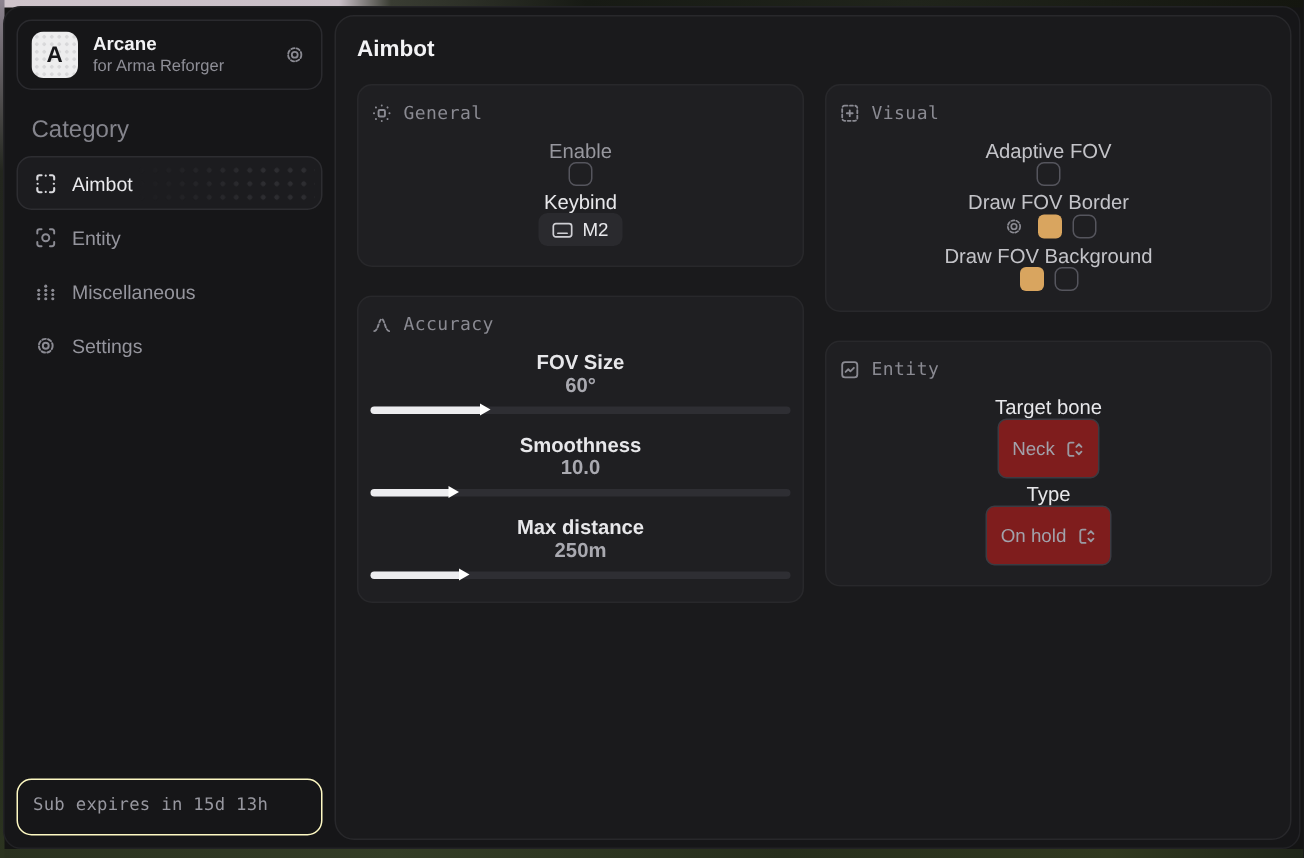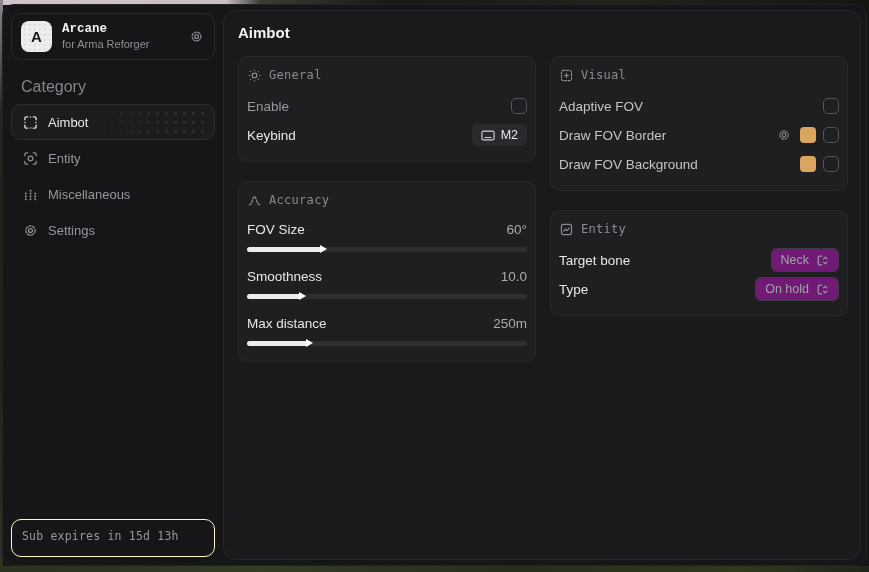--- a/index.html
+++ b/index.html
@@ -31,21 +31,21 @@
     display:flex; align-items:center; gap:10px; margin-bottom:16px;
   }
   .logo {
     width:31px; height:31px; border-radius:8px; background:#ededee;
     color:#17171a; font-weight:bold; font-size:15px;
     display:flex; align-items:center; justify-content:center; flex:0 0 31px;
     background-image:radial-gradient(circle,#d8d8da 1px,transparent 1px);
     background-size:5px 5px; background-position:1px 1px;
   }
   .profile-text { flex:1; min-width:0; }
-  .profile-name { color:#f2f2f4; font-size:12.5px; font-weight:700; line-height:15px;font-family:Liberation Mono, monospace; }
+  .profile-name { color:#f2f2f4; font-size:12.5px; font-weight:700; line-height:15px; }
   .profile-sub  { color:#8e8e96; font-size:11px; line-height:14px; }
   .icon-btn { color:#8a8a92; display:flex; align-items:center; justify-content:center; width:18px; height:18px; cursor:pointer; }
 
   .category-label { color:#84848c; font-size:16px; margin:2px 10px 8px; }
 
   .nav { display:flex; flex-direction:column; gap:0; }
   .nav-item {
     height:36px; border-radius:10px; display:flex; align-items:center; gap:10px;
     padding:0 10px; color:#95959d; font-size:13px; cursor:pointer;
     border:1px solid transparent; position:relative; overflow:hidden;
@@ -78,48 +78,48 @@
   .col { display:flex; flex-direction:column; gap:19px; width:298px; }
 
   .card {
     background:#1f1f22; border:1px solid rgba(255,255,255,.045);
     border-radius:10px; padding:11px 8px 13px;
   }
   .card-header { display:flex; align-items:center; gap:8px; margin-bottom:11px; color:#8a8a92; }
   .card-title { font-family:"DejaVu Sans Mono", monospace; font-size:12px; letter-spacing:.3px; }
   .card-ic { display:flex; width:14px; height:14px; align-items:center; justify-content:center; color:#8a8a92; }
 
-  .row { display:flex; align-items:center; justify-content:space-between; min-height:26px; margin-top:3px; }
+  .row { display:flex; align-items:center; justify-content:space-between; min-height:26px; margin-top:3px;flex-direction:column; }
   .row-label { font-size:13.5px; color:#e7e7ea; }
   .row-label.dim { color:#97979e; }
   .row-label.mid { color:#c3c3c8; }
   .row-controls { display:flex; align-items:center; gap:7px; }
 
   .checkbox {
     width:16px; height:16px; border-radius:5px; border:1.5px solid #55555d;
     background:transparent; cursor:pointer;
   }
   .swatch { width:16px; height:16px; border-radius:4px; cursor:pointer; }
 
   .keybind-btn {
     display:flex; align-items:center; gap:6px; height:22px; padding:0 9px;
     background:#2a2a2e; border:none; border-radius:6px; color:#e8e8eb;
     font-size:12.5px; font-family:"Liberation Sans", sans-serif; cursor:pointer;
   }
   .keybind-btn .k-ic { display:flex; color:#cfcfd4; }
 
   .select-btn {
-    display:flex; align-items:center; gap:7px; height:24px; padding:0 9px;
-    background:#701a75; border:1px solid #3b3b42; border-radius:6px;
+    display:flex; align-items:center; gap:7px; height:40px; padding:0 9px;
+    background:#7f1d1d; border:1px solid #3b3b42; border-radius:6px;
     color:#a2a2ab; font-size:12.5px; font-family:"Liberation Sans", sans-serif; cursor:pointer;
   }
   .select-btn .s-ic { display:flex; color:#9a9aa2; }
 
   
-  .slider-group { margin-top:6px; }
+  .slider-group { margin-top:6px;font-weight:bold; }
   .slider-group .row { min-height:22px; margin-top:0; }
   .slider-track {
     position:relative; height:5px; border-radius:3px; background:#2e2e33;
     margin:7px 0 13px; cursor:pointer;
   }
   .slider-fill { position:absolute; left:0; top:0; bottom:0; border-radius:3px 0 0 3px; background:#ececef; }
   .slider-fill::after {
     content:""; position:absolute; right:-6px; top:-2px;
     border-left:7px solid #ffffff; border-top:4.5px solid transparent; border-bottom:4.5px solid transparent;
   }

